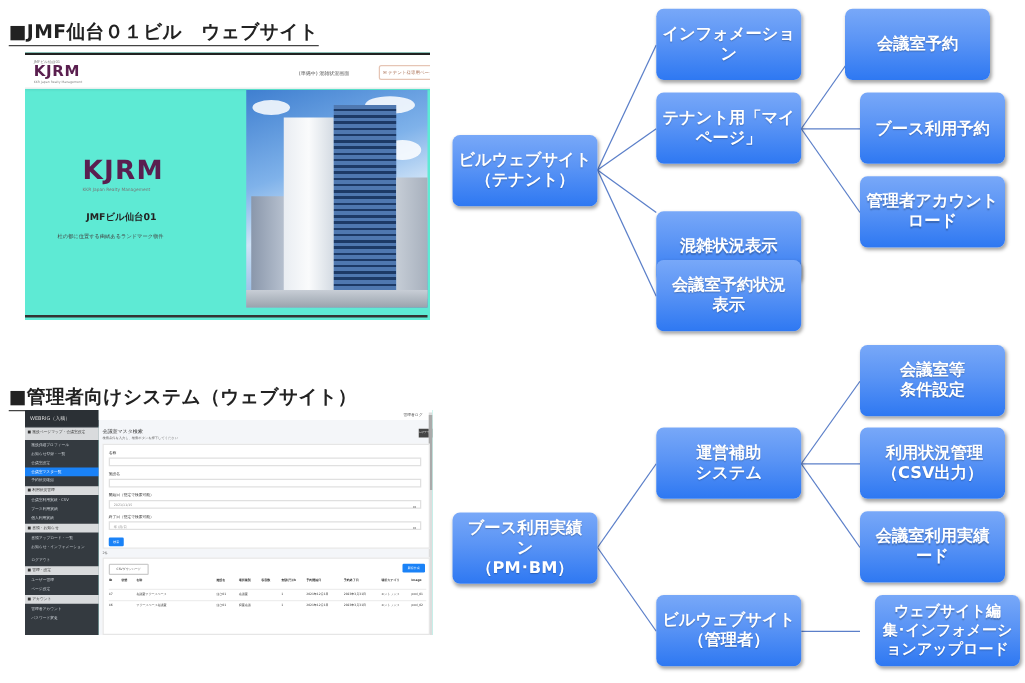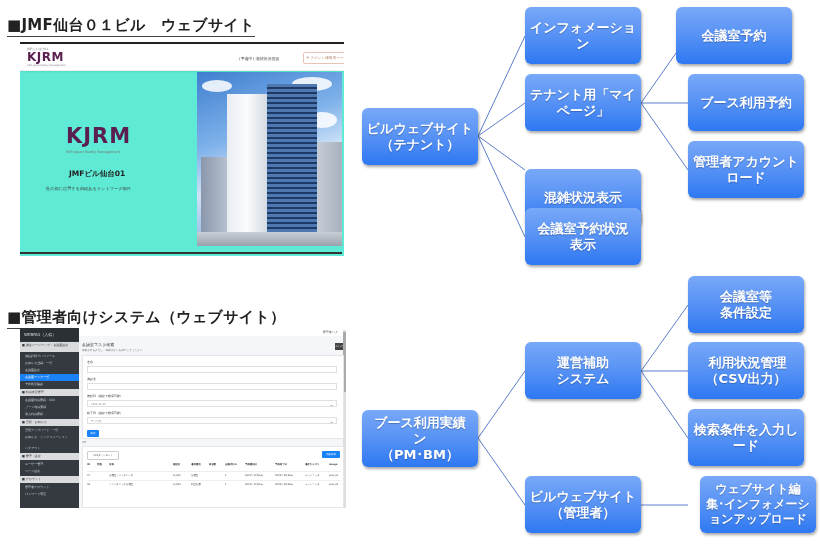--- a/index.html
+++ b/index.html
@@ -251,17 +251,17 @@
 ン
 （PM･BM）</div>
 <div class="node" style="left:525px; top:342px;">運営補助
 システム</div>
 <div class="node" style="left:525px; top:476px;">ビルウェブサイト
 （管理者）</div>
 <div class="node" style="left:688px; top:276px;">会議室等
 条件設定</div>
 <div class="node" style="left:688px; top:342px;text-align:right;">利用状況管理
 （CSV出力）</div>
-<div class="node" style="left:688px; top:409px;">検索条件を入力し
+<div class="node" style="left:688px; top:409px;">会議室利用実績
 ード</div>
 <div class="node small" style="left:700px; top:476px;">ウェブサイト編
 集･インフォメーシ
 ョンアップロード</div>
 
 </body></html>

